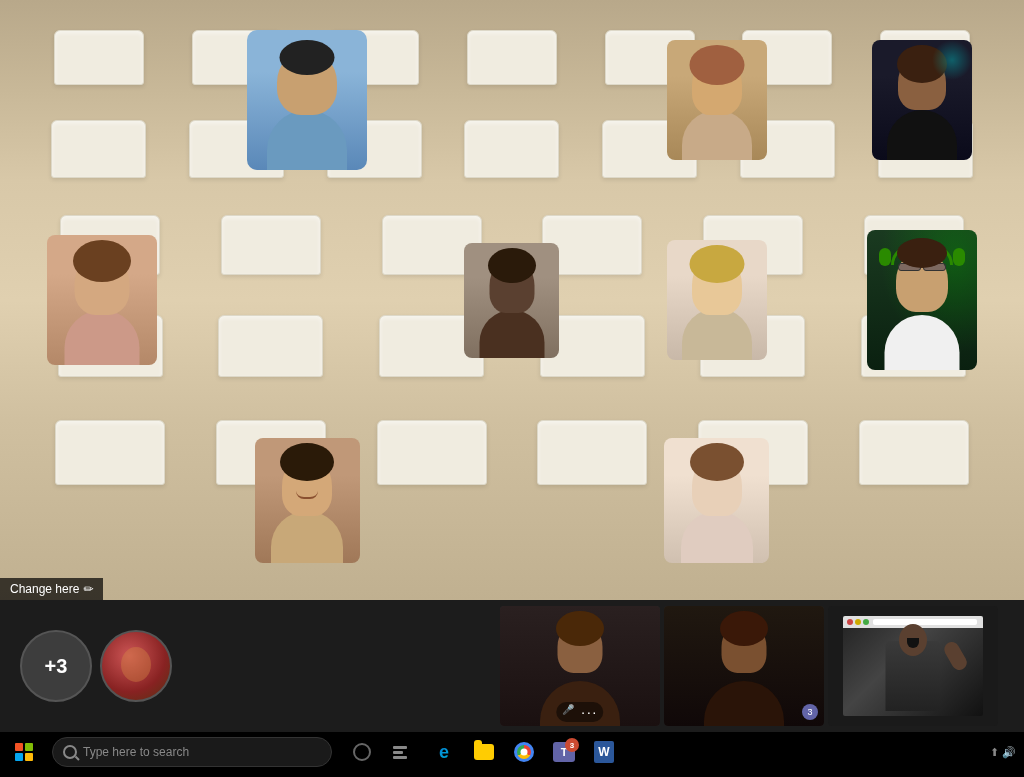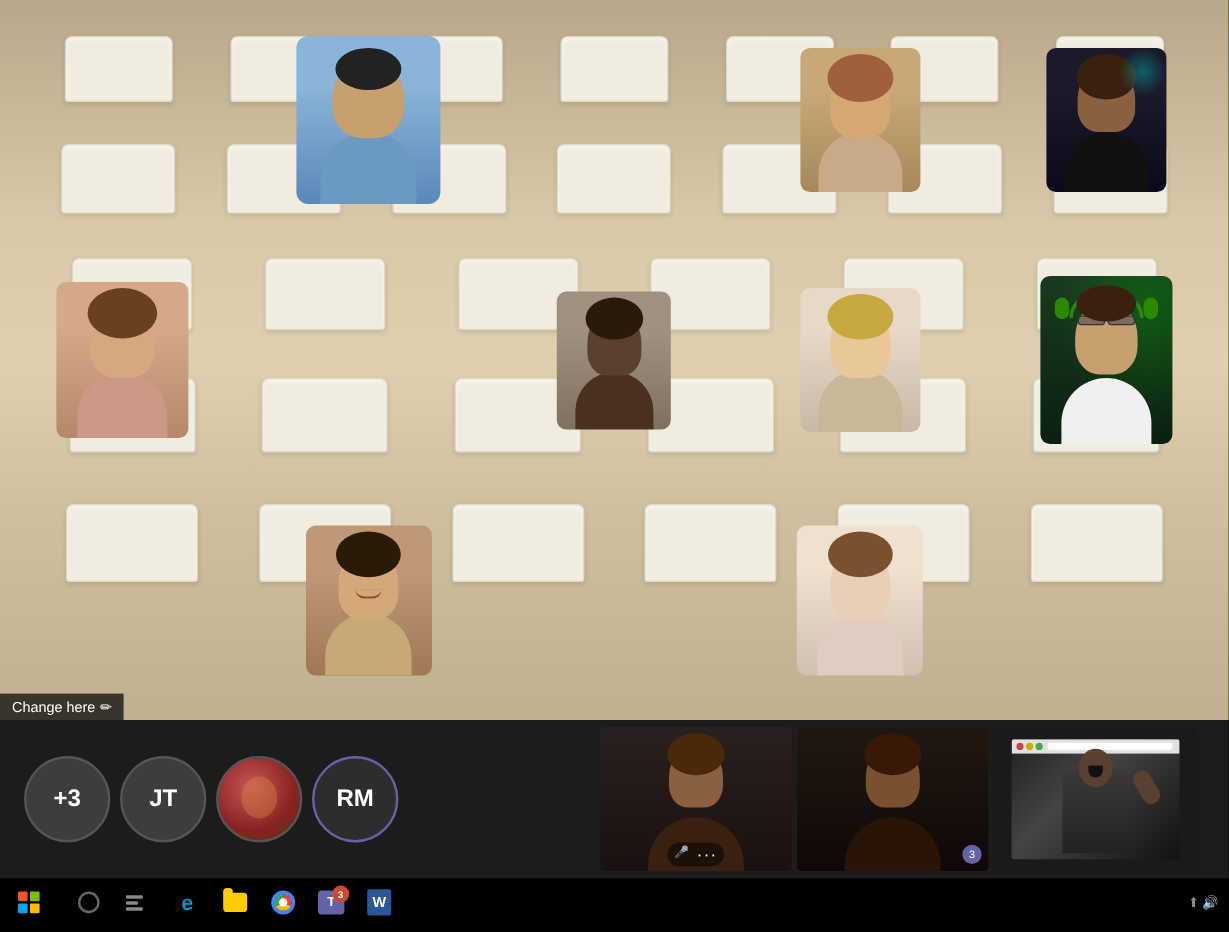--- a/index.html
+++ b/index.html
@@ -622,40 +622,30 @@
   <div id="participants-strip">
 
     <div class="strip-section-left">
 
       <div class="strip-avatar-container">
         <div class="participant-avatar avatar-count">
           <span class="avatar-initials">+3</span>
         </div>
       </div>
 
-      <div class="strip-avatar-container">
-        <div class="participant-avatar avatar-jt">
-          <span class="avatar-initials">JT</span>
-        </div>
-      </div>
 
 
 
       <div class="strip-avatar-container">
         <div class="participant-avatar avatar-red-photo" style="background: radial-gradient(circle at 40% 35%, #cc5555 0%, #882222 60%, #553311 100%); overflow:hidden;">
 
           <div style="position:absolute;top:15px;left:50%;transform:translateX(-50%);width:30px;height:35px;background:#d4884466;border-radius:50%;"></div>
         </div>
       </div>
 
-      <div class="strip-avatar-container">
-        <div class="participant-avatar avatar-rm" style="background:#2d2d2d; border:2px solid #6264a7;">
-          <span class="avatar-initials">RM</span>
-        </div>
-      </div>
 
     </div>
 
     <div class="strip-section-right">
 
       <div class="active-panel">
 
         <div style="width:100%;height:100%;background:linear-gradient(180deg,#2a2020 0%,#1a1010 100%);position:relative;display:flex;align-items:flex-end;justify-content:center;">
           <div style="position:absolute;top:15px;left:50%;transform:translateX(-50%);width:45px;height:52px;background:#8a6040;border-radius:50% 50% 35% 35%;"></div>
           <div style="position:absolute;top:5px;left:50%;transform:translateX(-50%);width:48px;height:35px;background:#4a2808;border-radius:50%;"></div>
@@ -704,20 +694,24 @@
 
     <div class="taskbar-start">
       <div class="windows-icon">
         <div class="win-quad win-q1"></div>
         <div class="win-quad win-q2"></div>
         <div class="win-quad win-q3"></div>
         <div class="win-quad win-q4"></div>
       </div>
     </div>
 
+    <div class="taskbar-search">
+      <div class="search-circle"></div>
+      <span class="search-text">Type here to search</span>
+    </div>
 
     <div class="taskbar-center">
       <div class="taskbar-btn">
         <div class="cortana-circle" style="border-color:#666;"></div>
       </div>
       <div class="taskbar-btn">
         <div class="taskview-icon">
           <span></span>
             <span></span>
             <span></span>

